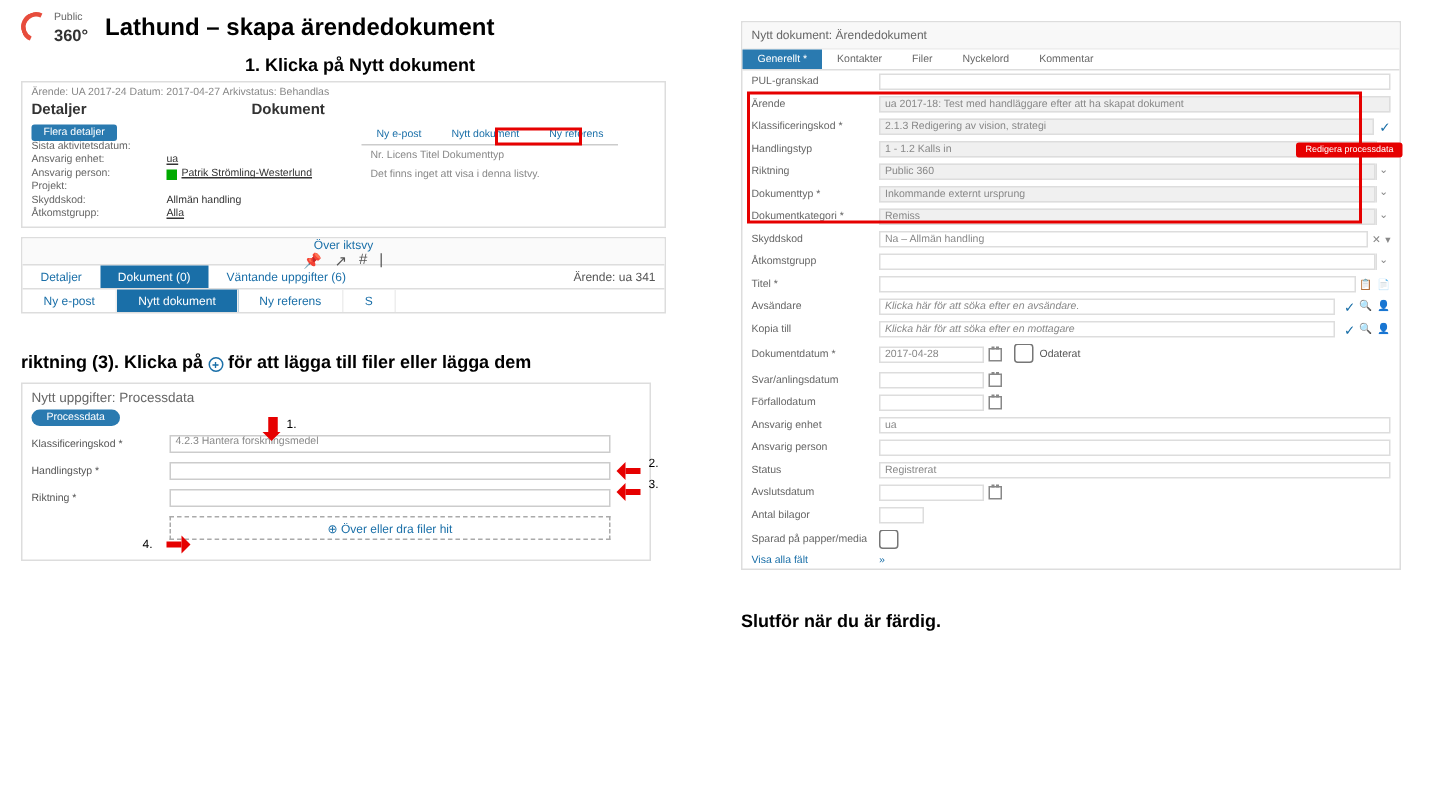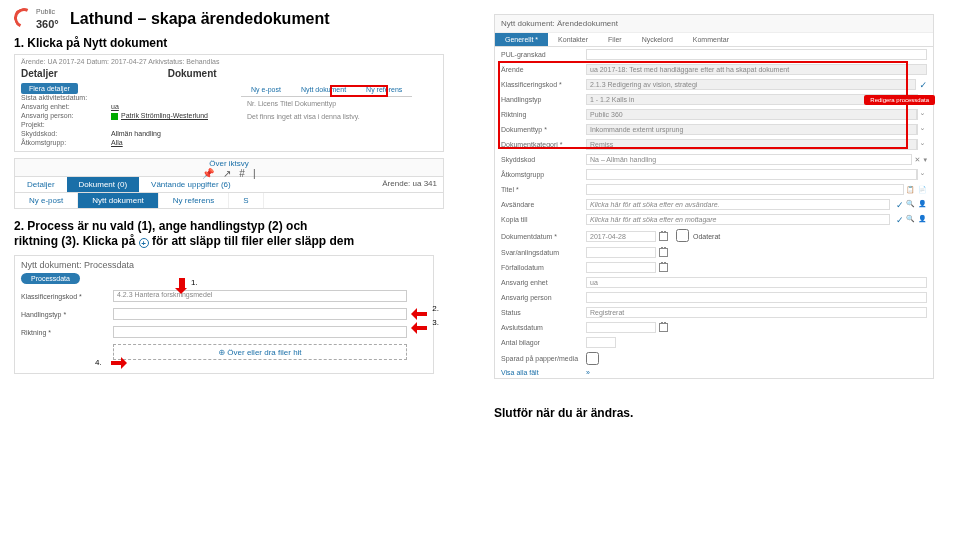--- a/index.html
+++ b/index.html
@@ -7,21 +7,21 @@
   .page { display: flex; width: 100%; height: 100%; }
   .col { flex: 1; padding: 8px 14px; position: relative; }
 
   
   .logo { position: absolute; top: 8px; left: 14px; width: 44px; height: 22px; }
   .logo-swoosh { position: absolute; width: 20px; height: 20px; border: 3px solid #e74c3c; border-radius: 50%; border-right-color: transparent; border-bottom-color: transparent; transform: rotate(-20deg); left: 0; top: 0; }
   .logo-txt { position: absolute; left: 22px; top: 0; font-size: 7px; line-height: 8px; color: #666; }
   .logo-360 { position: absolute; left: 22px; top: 10px; font-weight: bold; font-size: 11px; color: #333; }
 
   .title { font-size: 16px; font-weight: bold; margin-left: 56px; margin-top: 2px; }
-  .step { font-size: 12px; font-weight: bold; margin: 8px 0 4px 0; }
+  .step { font-size: 12px; font-weight: bold; margin: 8px 0 4px 0; text-align: center; }
 
   
   .shot1 { border: 1px solid #ddd; width: 430px; height: 98px; position: relative; background: #fff; font-size: 7px; color: #555; }
   .shot1-top { padding: 3px 6px; font-size: 7px; color: #888; }
   .shot1-hdr { display: flex; padding: 0 6px; }
   .shot1-hdr .h { font-weight: bold; font-size: 10px; color: #333; margin-right: 110px; }
   .btn-blue { background: #2a7ab0; color: #fff; font-size: 7px; padding: 2px 8px; border-radius: 2px; display: inline-block; }
   .redbox1 { position: absolute; border: 2px solid #e60000; top: 30px; right: 55px; width: 58px; height: 12px; }
   .rows1 { padding: 2px 6px; }
   .row1 { display: flex; padding: 1px 0; }
@@ -166,28 +166,28 @@
       </div>
       <div class="ov-sub">
         <span>Ny e-post</span>
         <span class="act2">Nytt dokument</span>
         <span>Ny referens</span>
         <span>S</span>
       </div>
     </div>
 
     <div class="ptext" style="margin-top:10px;">
-      <span>2. Process är nu vald (1), ange handlingstyp (2) och</span><br>
+      <br>
       <span>riktning (3). Klicka på</span>
       <span class="plusicon">+</span>
-      <span>för att släpp till filer eller släpp dem</span><br>
+      <span>för att lägga till filer eller lägga dem</span><br>
     </div>
 
     <div class="shot3">
-      <div class="ttl">Nytt dokument: Processdata</div>
+      <div class="ttl">Nytt uppgifter: Processdata</div>
       <span class="pill">Processdata</span>
       <div class="frow">
           <span class="fl">Klassificeringskod *</span>
           <div class="finput">4.2.3 Hantera forskningsmedel</div>
         </div>
       <div class="frow">
           <span class="fl">Handlingstyp *</span>
           <div class="finput"></div>
         </div>
       <div class="frow">
@@ -340,16 +340,16 @@
           <span class="fl" style="color:#1a6fa8;">Visa alla fält</span>
           <span style="color:#1a6fa8;">»</span>
         </div>
 
       <div class="redframe big"></div>
       <div class="redbtn">Redigera processdata</div>
     </div>
 
     <div class="ptext" style="margin-top:12px;">
       <br>
-      <span>Slutför när du är ändras.</span>
+      <span>Slutför när du är färdig.</span>
     </div>
   </div>
 </div>
 
 </body></html>

